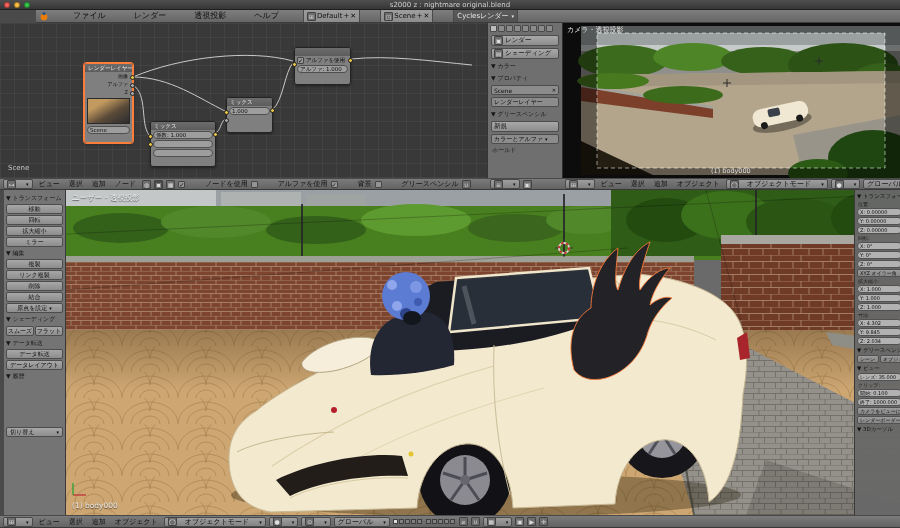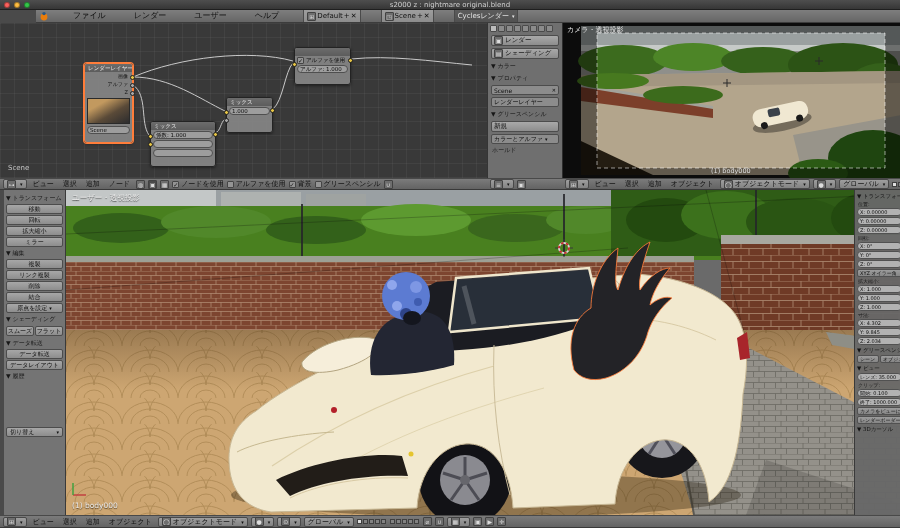--- a/index.html
+++ b/index.html
@@ -18,23 +18,23 @@
 .infobar{position:absolute;top:10px;left:0;right:0;height:13px;background:linear-gradient(#7e7e7e,#666666);border-bottom:1px solid #3c3c3c;display:flex;align-items:center;gap:20px;padding:0 3px;overflow:hidden;margin-left:36px;}
 .menu{font-size:8px;color:#0e0e0e;padding:0 4px;line-height:12px;white-space:nowrap;}
 .chip{height:20px;display:flex;align-items:center;background:linear-gradient(#a2a2a2,#888888);border:1px solid #4a4a4a;border-radius:2px;font-size:7px;color:#111;padding:0 3px;gap:1px;white-space:nowrap;}
 .chip.dark{background:linear-gradient(#5f5f5f,#4e4e4e);color:#e5e5e5;}
 .caret{font-size:5px;margin-left:2px;}
 .stats{font-size:7px;color:#222;margin-left:6px;white-space:nowrap;overflow:hidden;}
 
 
 .header{background:linear-gradient(#7b7b7b,#636363);border-top:1px solid #494949;border-bottom:1px solid #393939;display:flex;align-items:center;gap:3px;padding:0 3px;font-size:7px;color:#0f0f0f;overflow:hidden;}
 .hmenu{padding:0 3px;white-space:nowrap;}
-.hdd{height:10px;display:flex;align-items:center;background:linear-gradient(#9e9e9e,#838383);border:1px solid #494949;border-radius:2px;font-size:7px;color:#0f0f0f;padding:0 3px;gap:2px;white-space:nowrap;}
+.hdd{height:10px;display:flex;align-items:center;background:linear-gradient(#9e9e9e,#838383);border:1px solid #494949;border-radius:2px;font-size:7px;color:#0f0f0f;padding:0 3px;gap:8px;white-space:nowrap;}
 .hico{width:9px;height:9px;background:#6e6e6e;border:1px solid #424242;border-radius:1px;display:inline-block;font-size:6px;line-height:8px;text-align:center;color:#ddd;overflow:hidden;}
-.chk{display:flex;align-items:center;gap:2px;font-size:7px;color:#0f0f0f;white-space:nowrap;}
+.chk{display:flex;align-items:center;gap:20px;font-size:7px;color:#0f0f0f;white-space:nowrap;}
 .box{width:7px;height:7px;background:#949494;border:1px solid #454545;border-radius:1px;font-size:6px;line-height:6px;text-align:center;color:#111;}
 .layers{display:flex;gap:3px;}
 .lgrp{display:flex;}
 .ld{width:5px;height:5px;border:1px solid #3f3f3f;background:#828282;margin-right:1px;}
 .ld.on{background:#dedede;}
 
 
 .node-ed{position:absolute;top:23px;left:0;width:487px;height:155px;background-color:#393939;overflow:hidden;background-image:linear-gradient(rgba(255,255,255,.045) 1px,transparent 1px),linear-gradient(90deg,rgba(255,255,255,.045) 1px,transparent 1px);background-size:14px 14px;}
 .ne-wires{position:absolute;top:0;left:0;pointer-events:none;}
 .ne-scene-label{position:absolute;left:8px;bottom:6px;font-size:7px;color:#c4c4c4;}
@@ -107,21 +107,21 @@
     <span class="tl-spacer"></span>
   </div>
 
   <div class="infobar">
     <svg width="10" height="10">
         <circle cx="5" cy="6" r="3.4" fill="#e87d0d"></circle>
         <circle cx="5" cy="2.6" r="1.7" fill="#265787"></circle>
       </svg>
     <span class="menu">ファイル</span>
     <span class="menu">レンダー</span>
-    <span class="menu">ユーザー</span>
+    <span class="menu">透視投影</span>
     <span class="menu">ヘルプ</span>
     <span class="chip">
         <span class="hico">⊞</span>
         <span>Default</span>
         <span>+</span>
         <span>✕</span>
       </span>
     <span class="chip">
         <span class="hico">◳</span>
         <span>Scene</span>

